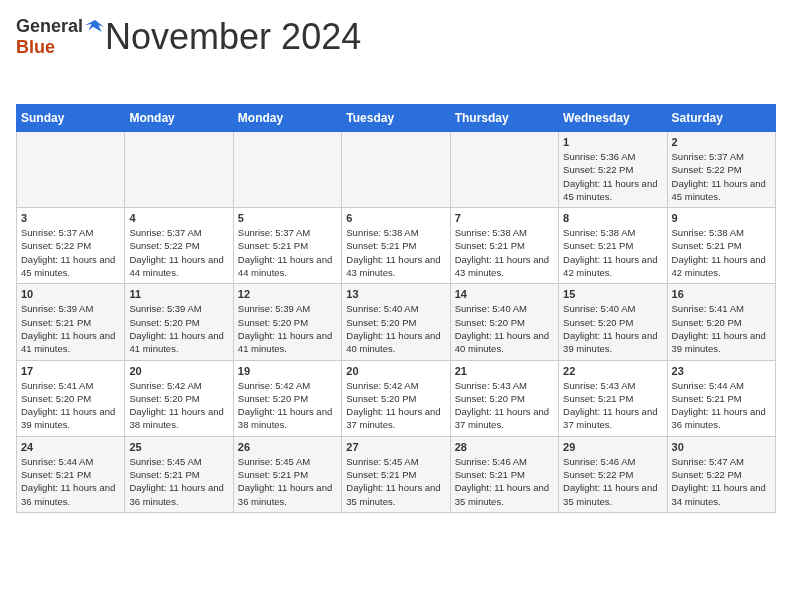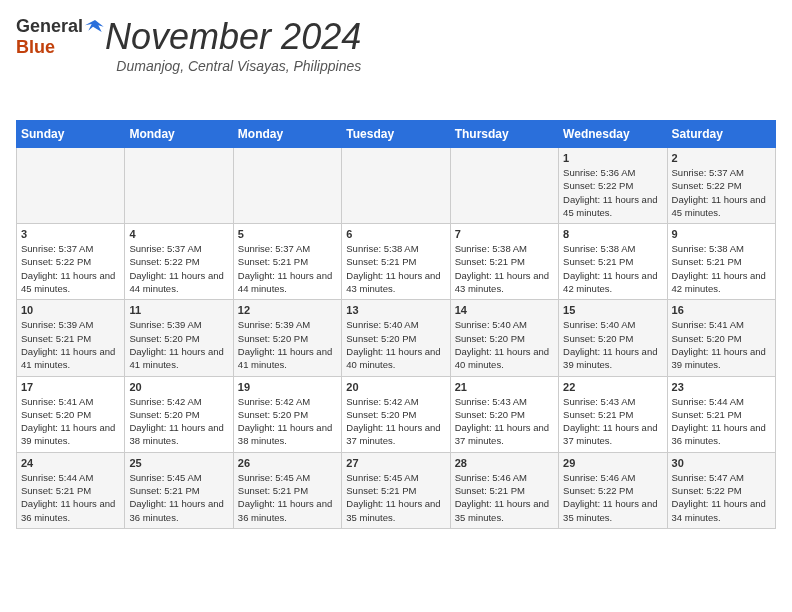--- a/index.html
+++ b/index.html
@@ -35,21 +35,20 @@
       font-weight: bold;
       color: #c2410c;
     }
     .logo-bird {
       width: 20px;
       height: 20px;
       margin-left: 2px;
     }
     .title-section {
       text-align: right;
-      font-style: italic;
     }
     .month-title {
       font-size: 36px;
       font-weight: normal;
       color: #333;
     }
     .location {
       font-size: 14px;
       color: #555;
     }
@@ -106,21 +105,20 @@
     <div class="logo-text">
       <span class="logo-general">General</span>
       <svg class="logo-bird" viewBox="0 0 30 25" xmlns="http://www.w3.org/2000/svg">
         <polygon points="15,2 28,12 20,10 25,20 12,12 5,18 10,8 0,10" fill="#2a6fdb"></polygon>
       </svg>
     </div>
     <span class="logo-blue">Blue</span>
   </div>
   <div class="title-section">
     <div class="month-title">November 2024</div>
-    <div class="location">Dumanjog, Central Visayas, Philippines</div>
   </div>
 </div>
 
 <table class="calendar">
   <thead>
     <tr>
     <th>Sunday</th>
         <th>Monday</th>
         <th>Monday</th>
         <th>Tuesday</th>

